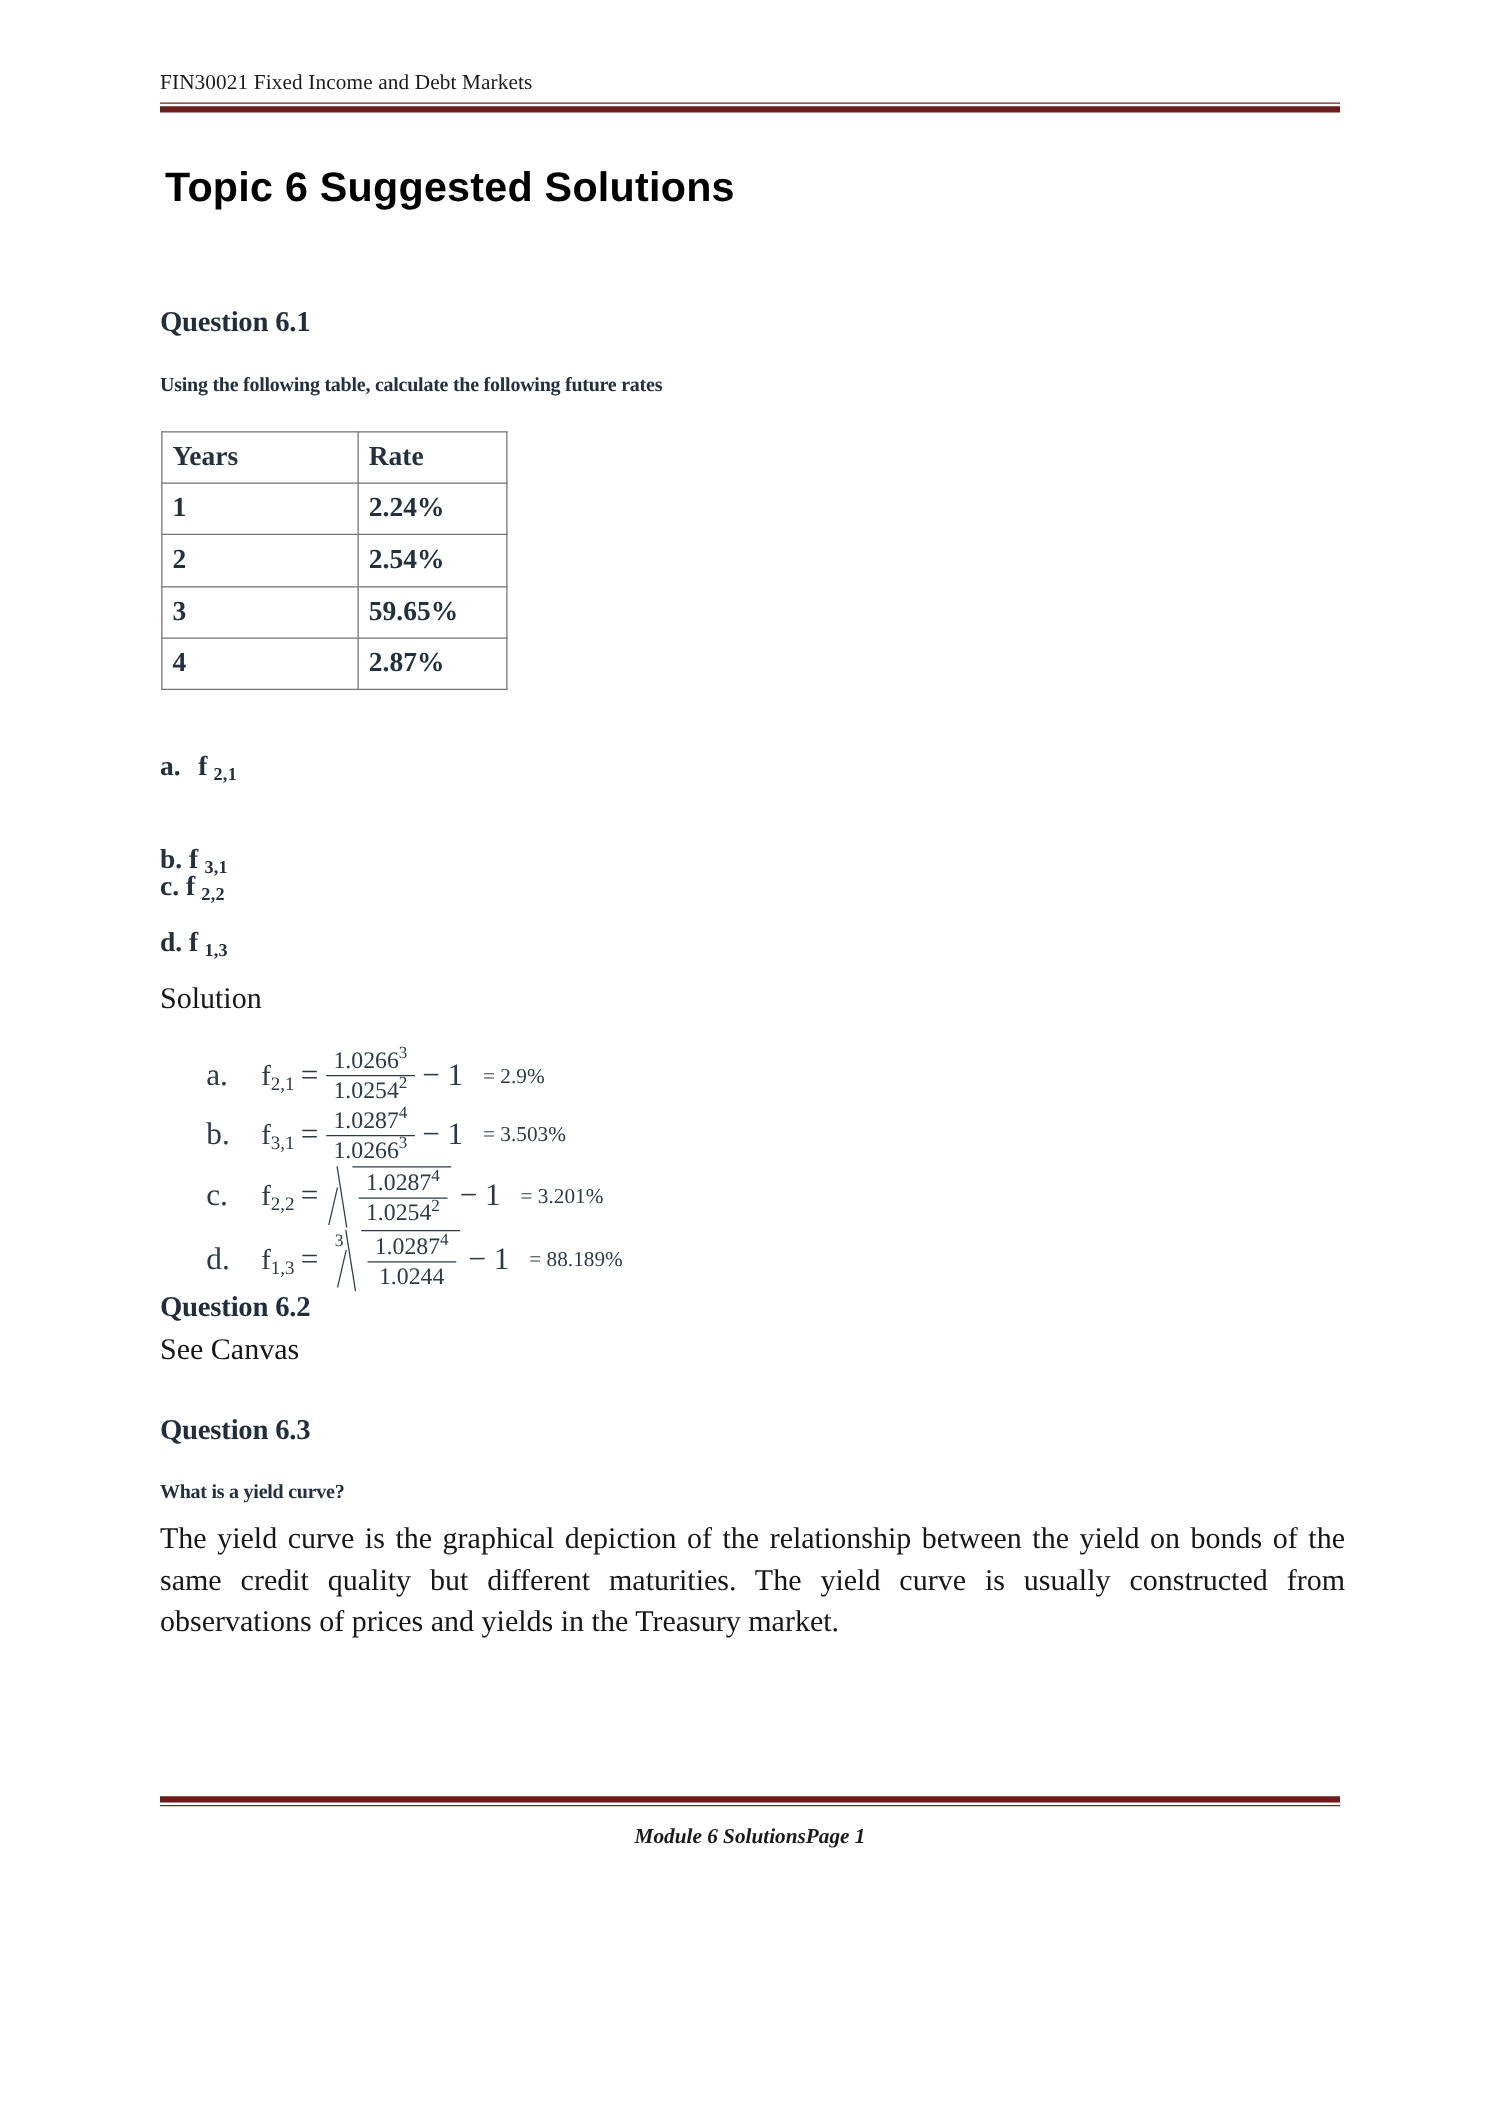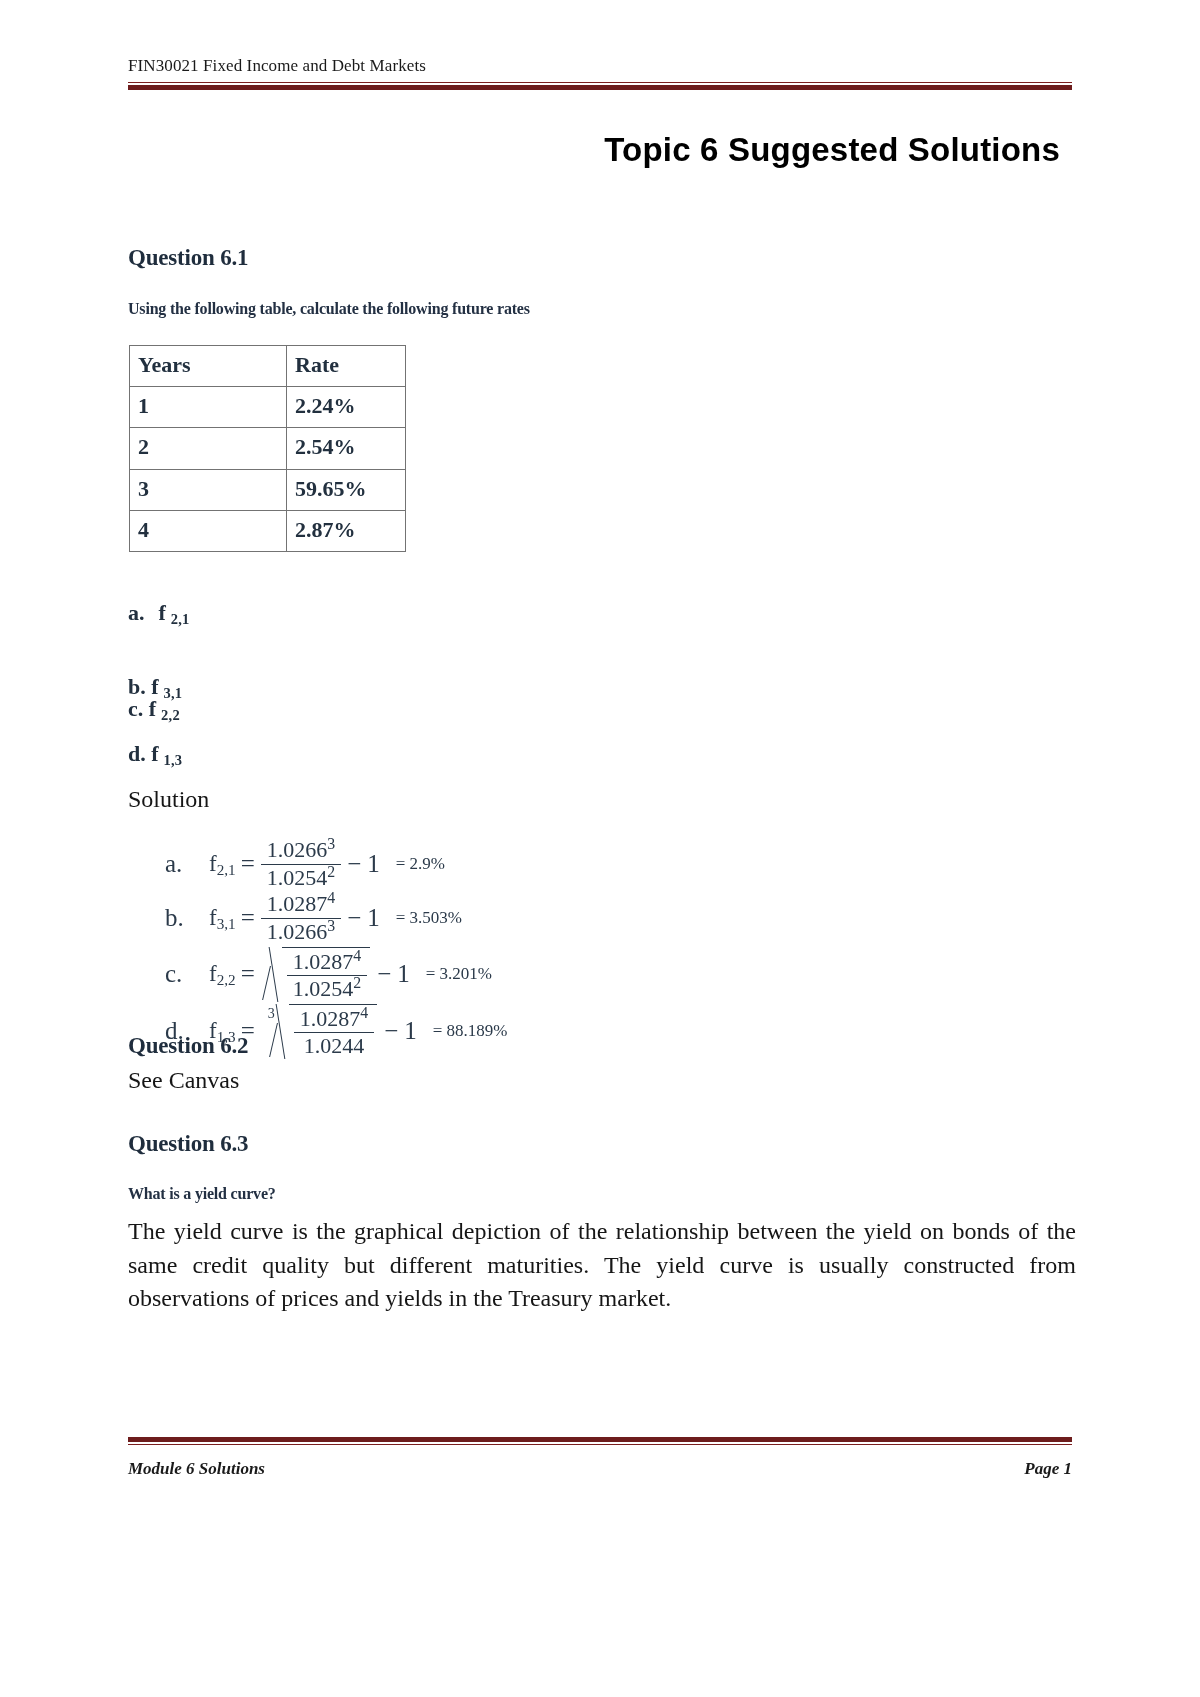--- a/index.html
+++ b/index.html
@@ -47,24 +47,24 @@
   .header-rule-thick {
     height: 5px;
     background: #6d1d1d;
     width: 100%;
     margin-top: 2px;
   }
 
   
   .doc-title {
     position: absolute;
-    left: 116px;
+    left: 132px;
     top: 131px;
     width: 944px;
-    text-align: right;
+    text-align: left;
     font-family: "Liberation Sans", sans-serif;
     font-weight: bold;
     font-size: 33px;
     color: #000000;
     letter-spacing: 0.2px;
   }
 
   
   .note {
     position: absolute;
@@ -191,21 +191,21 @@
     margin: 0 5px 0 2px;
     font-size: 25px;
   }
 
   .frac {
     display: inline-flex;
     flex-direction: column;
     align-items: center;
     justify-content: flex-start;
     vertical-align: middle;
-    font-size: 22px;
+    font-size: 19px;
     line-height: 1.12;
     margin: 0 1px;
   }
   .frac .num {
     padding: 0 6px 1px 6px;
     border-bottom: 1.6px solid #2b3a4a;
     white-space: nowrap;
   }
   .frac .den {
     padding: 1px 6px 0 6px;
@@ -294,21 +294,21 @@
     width: 100%;
   }
   .footer-rule-thin {
     height: 1px;
     background: #7b1f1f;
     width: 100%;
     margin-top: 2px;
   }
   .footer-row {
     display: flex;
-    justify-content: space-between;
+    justify-content: center;
     align-items: baseline;
     margin-top: 14px;
     font-family: "Liberation Serif", serif;
     font-style: italic;
     font-weight: bold;
     font-size: 17px;
     color: #1a1a1a;
   }
 </style>
 </head>

